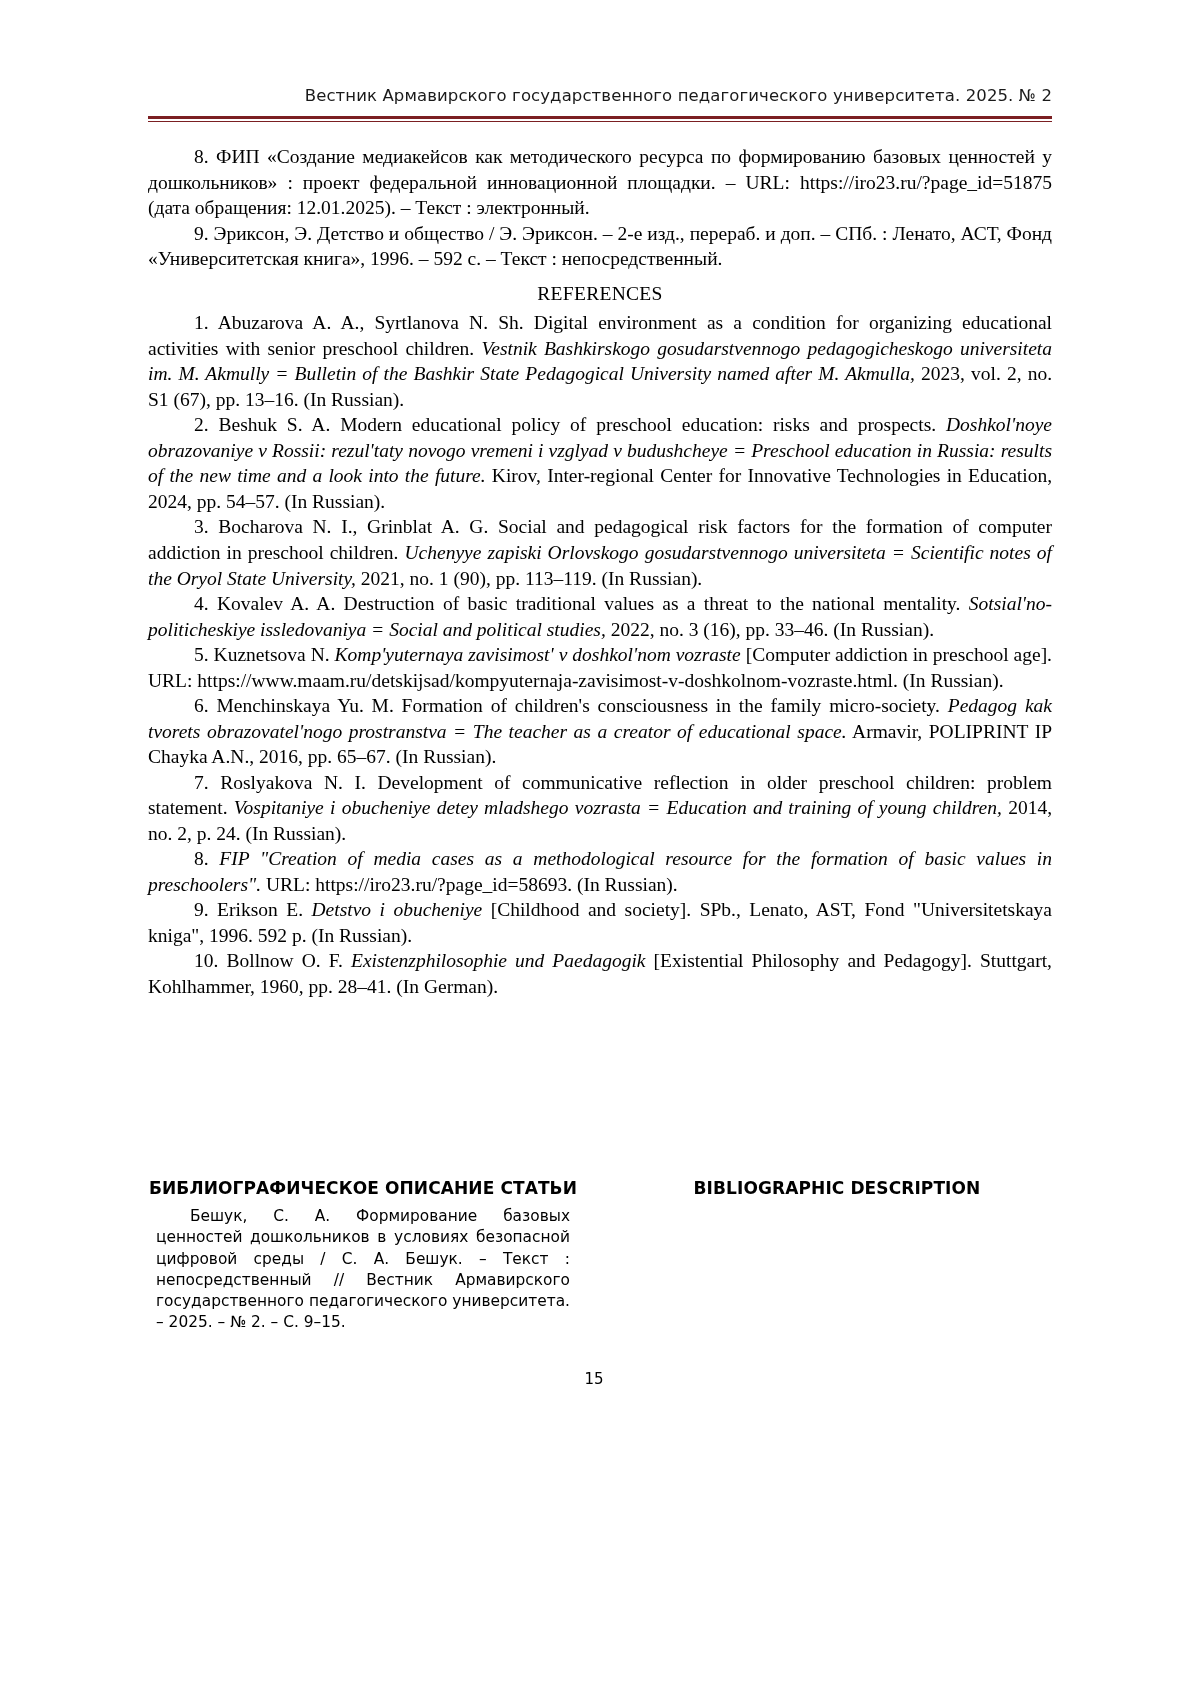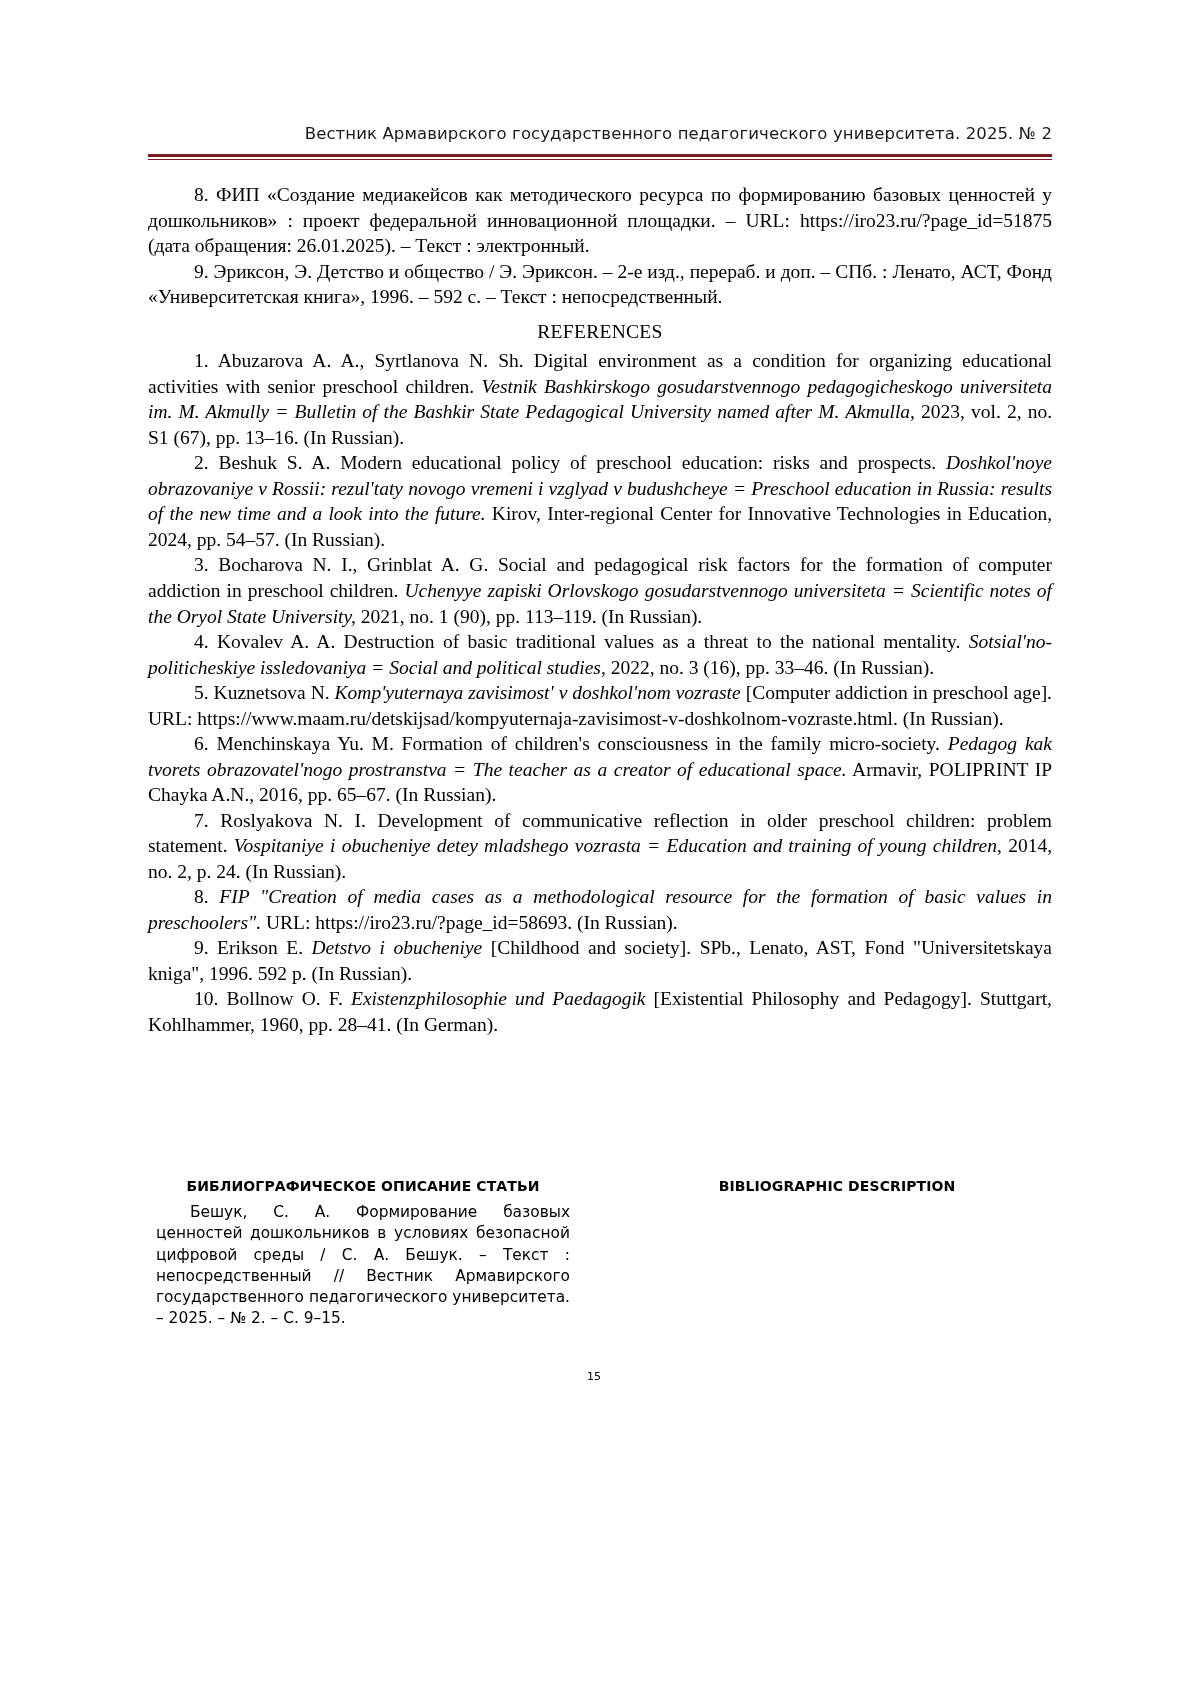--- a/index.html
+++ b/index.html
@@ -15,21 +15,20 @@
     box-sizing: border-box;
     font-family: "Liberation Serif", serif;
     color: #000000;
     overflow: hidden;
   }
   .content {
     position: absolute;
     left: 148px;
     top: 86px;
     width: 904px;
-    margin-top: 38px;
   }
   .running-head {
     font-family: "DejaVu Sans", sans-serif;
     font-size: 16.5px;
     text-align: right;
     color: #1a1a1a;
     letter-spacing: 0.1px;
     white-space: nowrap;
   }
   .rule {
@@ -58,21 +57,21 @@
     font-size: 19.5px;
     text-indent: 0;
     letter-spacing: 0.3px;
   }
   .it {
     font-style: italic;
   }
   .small-caps-head {
     font-family: "DejaVu Sans", sans-serif;
     font-weight: bold;
-    font-size: 14px;
+    font-size: 17px;
     text-align: center;
     letter-spacing: 0.1px;
     margin-bottom: 3px;
   }
   .footer-cols {
     position: absolute;
     left: 148px;
     top: 1178px;
     width: 904px;
     display: flex;
@@ -93,36 +92,36 @@
   .footer-col.right .footer-text {
     text-indent: 34px;
   }
   .page-number {
     position: absolute;
     left: 0;
     right: 12px;
     top: 1370px;
     text-align: center;
     font-family: "DejaVu Sans", sans-serif;
-    font-size: 11px;
+    font-size: 15px;
   }
 </style>
 </head>
 <body>
 
 <div class="page">
 
   <div class="content">
 
     <div class="running-head">Вестник Армавирского государственного педагогического университета. 2025. № 2</div>
     <div class="rule"></div>
 
     <div class="body-block">
 
-      <p class="para">8. ФИП «Создание медиакейсов как методического ресурса по формированию базовых ценностей у дошкольников» : проект федеральной инновационной площадки. – URL: https://iro23.ru/?page_id=51875 (дата обращения: 26.01.2025). – Текст : электронный.</p>
+      <p class="para">8. ФИП «Создание медиакейсов как методического ресурса по формированию базовых ценностей у дошкольников» : проект федеральной инновационной площадки. – URL: https://iro23.ru/?page_id=51875 (дата обращения: 12.01.2025). – Текст : электронный.</p>
       <p class="para">9. Эриксон, Э. Детство и общество / Э. Эриксон. – 2-е изд., перераб. и доп. – СПб. : Ленато, АСТ, Фонд «Университетская книга», 1996. – 592 с. – Текст : непосредственный.</p>
 
       <div class="section-title">REFERENCES</div>
 
       <div id="refs">
           <p class="para"><span>1. </span><span>Abuzarova A. A., Syrtlanova N. Sh. Digital environment as a condition for organizing educational activities with senior preschool children. </span><span class="it">Vestnik Bashkirskogo gosudarstvennogo pedagogicheskogo universiteta im. M. Akmully = Bulletin of the Bashkir State Pedagogical University named after M. Akmulla,</span><span> 2023, vol. 2, no. S1 (67), pp. 13–16. (In Russian).</span></p>
           <p class="para"><span>2. </span><span>Beshuk S. A. Modern educational policy of preschool education: risks and prospects. </span><span class="it">Doshkol'noye obrazovaniye v Rossii: rezul'taty novogo vremeni i vzglyad v budushcheye = Preschool education in Russia: results of the new time and a look into the future.</span><span> Kirov, Inter-regional Center for Innovative Technologies in Education, 2024, pp. 54–57. (In Russian).</span></p>
           <p class="para"><span>3. </span><span>Bocharova N. I., Grinblat A. G. Social and pedagogical risk factors for the formation of computer addiction in preschool children. </span><span class="it">Uchenyye zapiski Orlovskogo gosudarstvennogo universiteta = Scientific notes of the Oryol State University,</span><span> 2021, no. 1 (90), pp. 113–119. (In Russian).</span></p>
           <p class="para"><span>4. </span><span>Kovalev A. A. Destruction of basic traditional values as a threat to the national mentality. </span><span class="it">Sotsial'no-politicheskiye issledovaniya = Social and political studies,</span><span> 2022, no. 3 (16), pp. 33–46. (In Russian).</span></p>
           <p class="para"><span>5. </span><span>Kuznetsova N. </span><span class="it">Komp'yuternaya zavisimost' v doshkol'nom vozraste</span><span> [Computer addiction in preschool age]. URL: https://www.maam.ru/detskijsad/kompyuternaja-zavisimost-v-doshkolnom-vozraste.html. (In Russian).</span></p>

